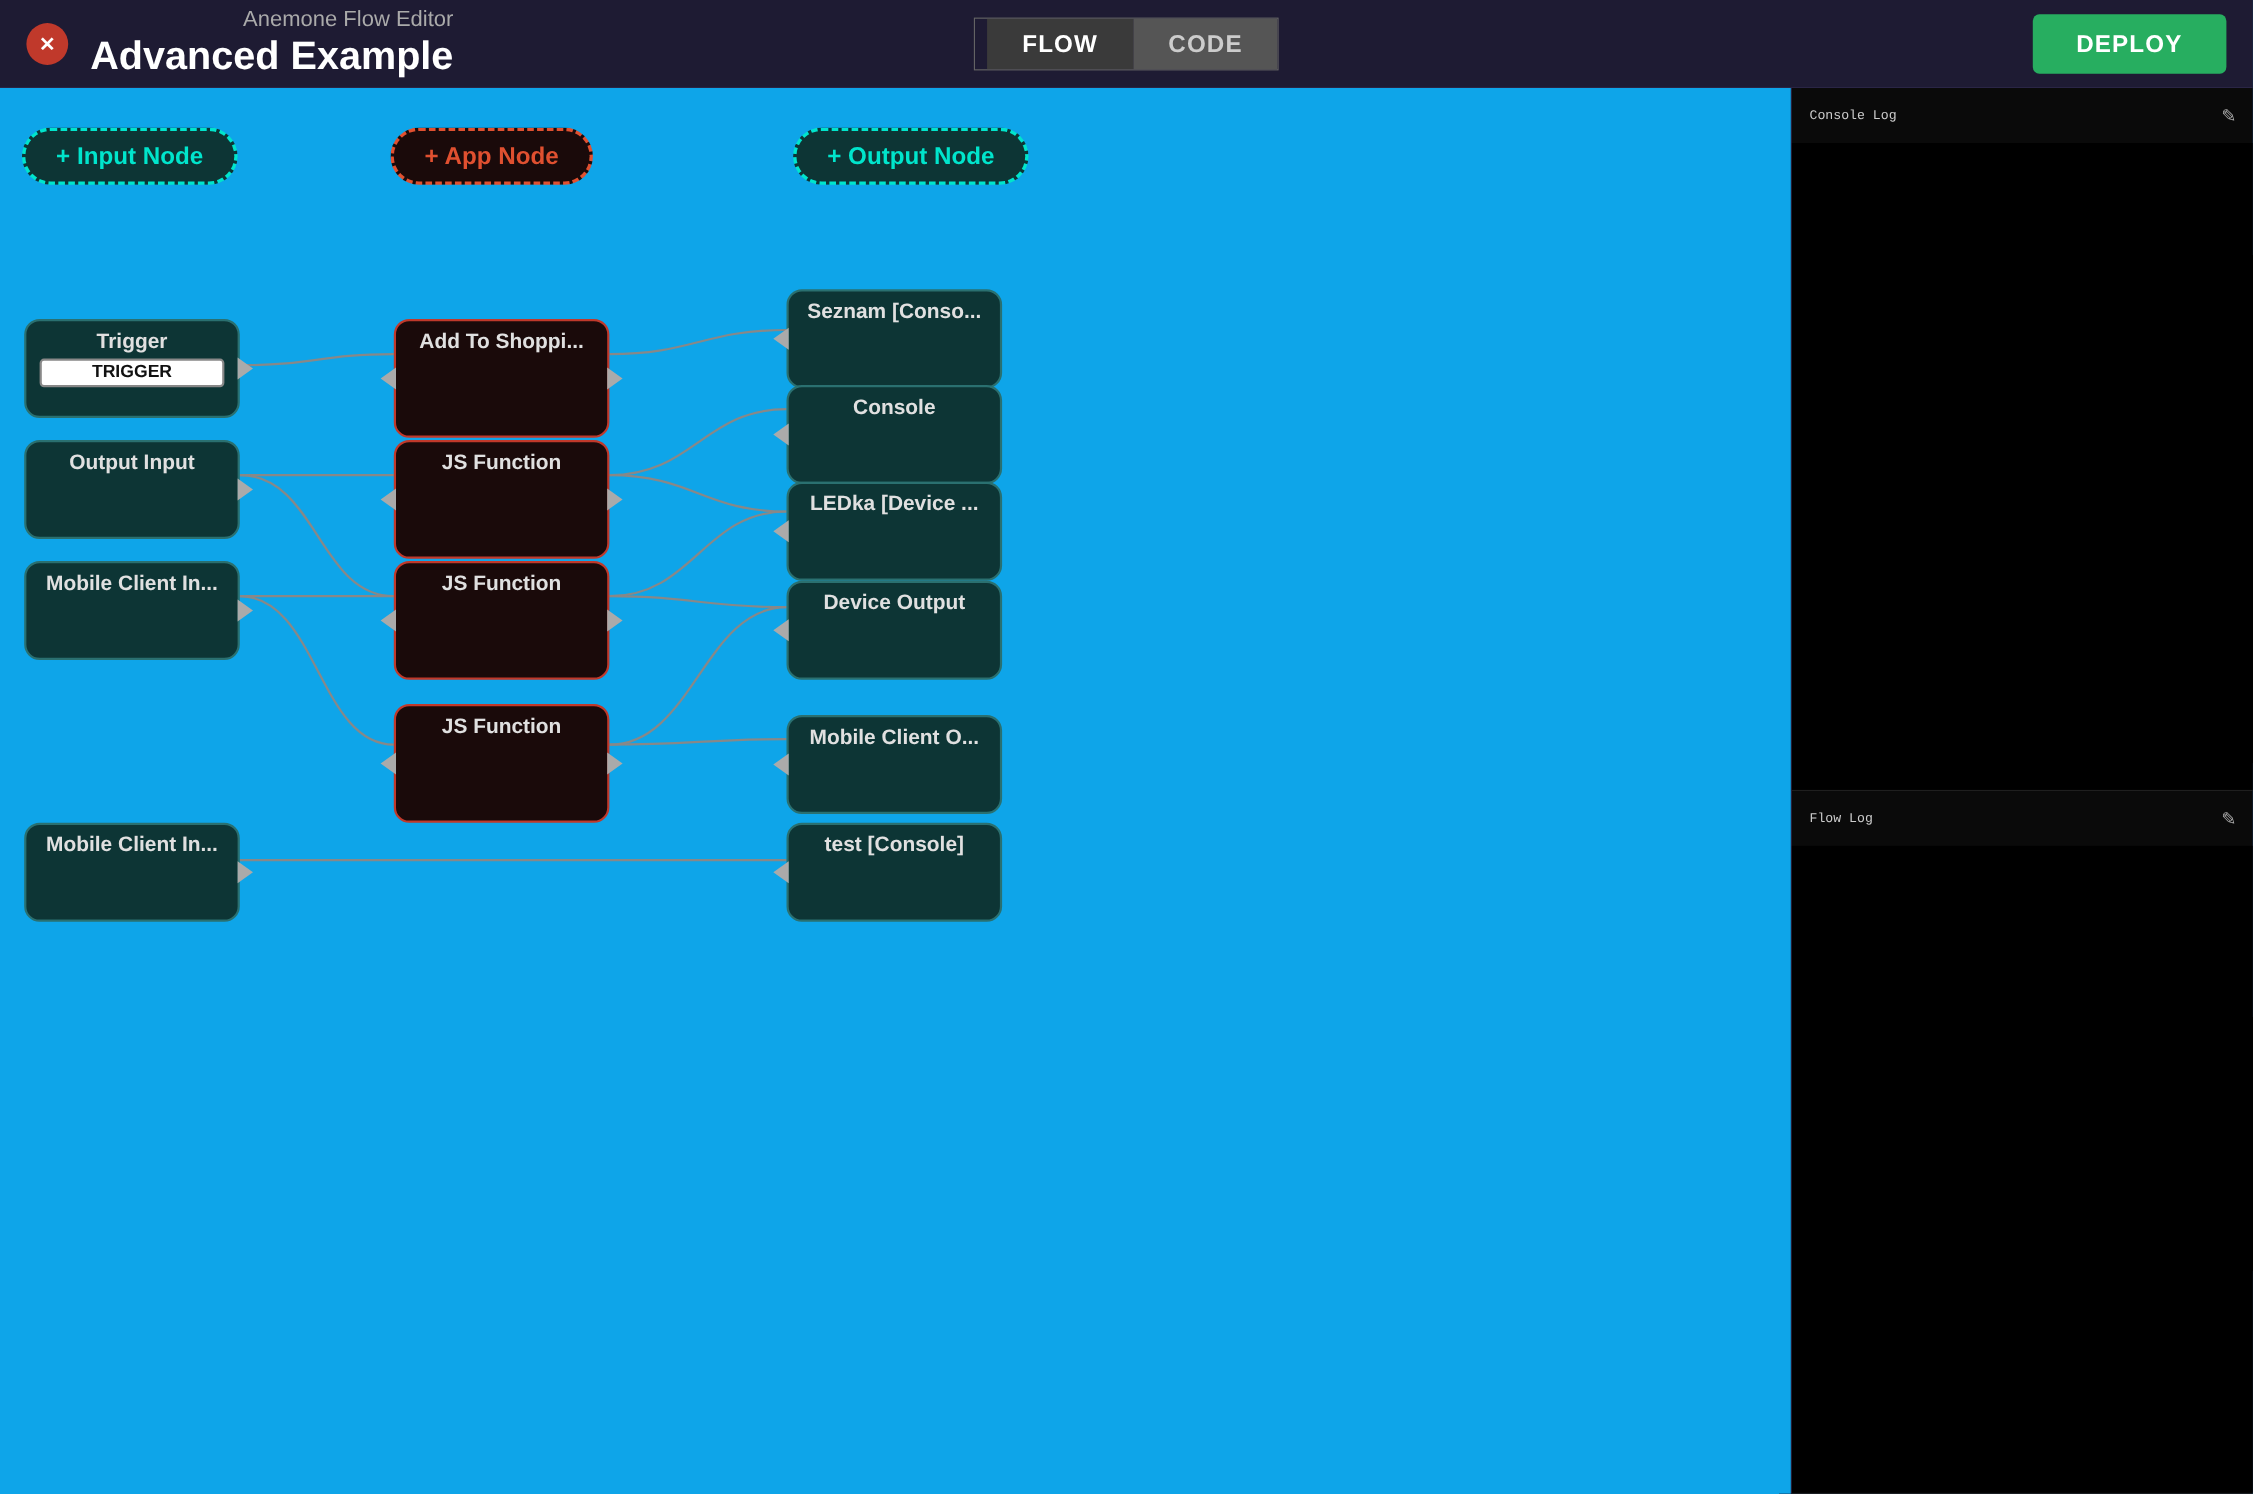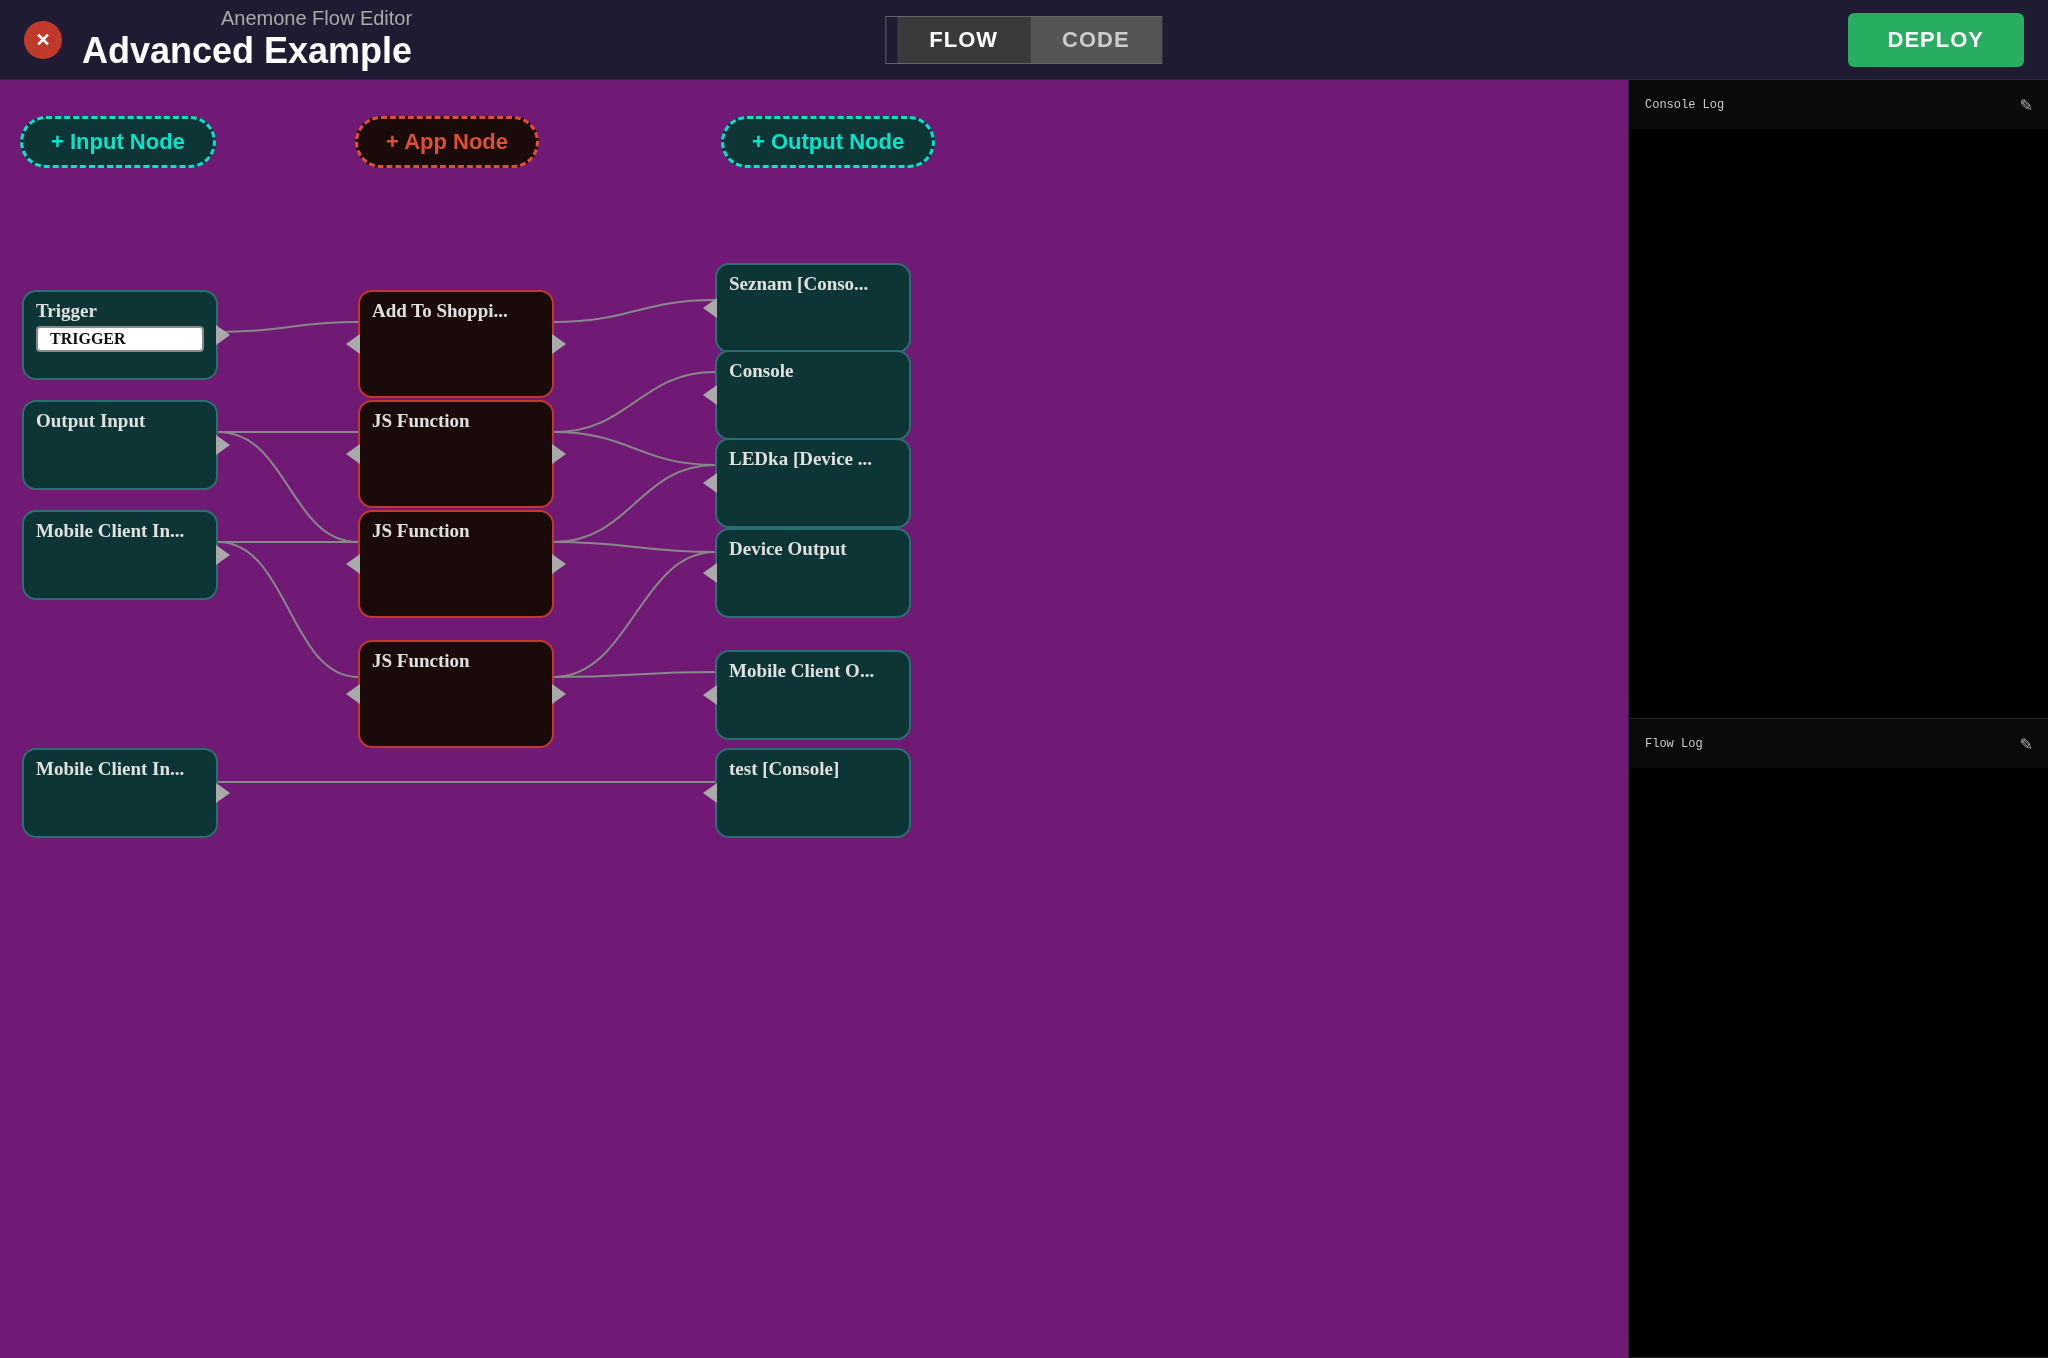--- a/index.html
+++ b/index.html
@@ -95,21 +95,21 @@
 
     
     .main {
       display: flex;
       height: calc(1358px - 80px);
     }
 
     
     .canvas {
       flex: 1;
-      background: #701a75;
+      background: #0ea5e9;
       position: relative;
       overflow: hidden;
     }
 
     
     .right-panel {
       width: 420px;
       background: #0a0a0a;
       display: flex;
       flex-direction: column;
@@ -144,22 +144,23 @@
 
     
     .node {
       position: absolute;
       border-radius: 14px;
       display: flex;
       flex-direction: column;
       justify-content: flex-start;
       padding: 8px 12px;
       font-size: 18px;
-      font-family: Liberation Serif, serif;
-      font-weight: bold;
+      font-family: Liberation Sans, sans-serif;
+      font-weight: bold;
+      text-align: center;
     }
 
     
     .input-node {
       background: #0d3535;
       border: 2px solid #2a7070;
       color: #e0e0e0;
       width: 196px;
       height: 90px;
     }

